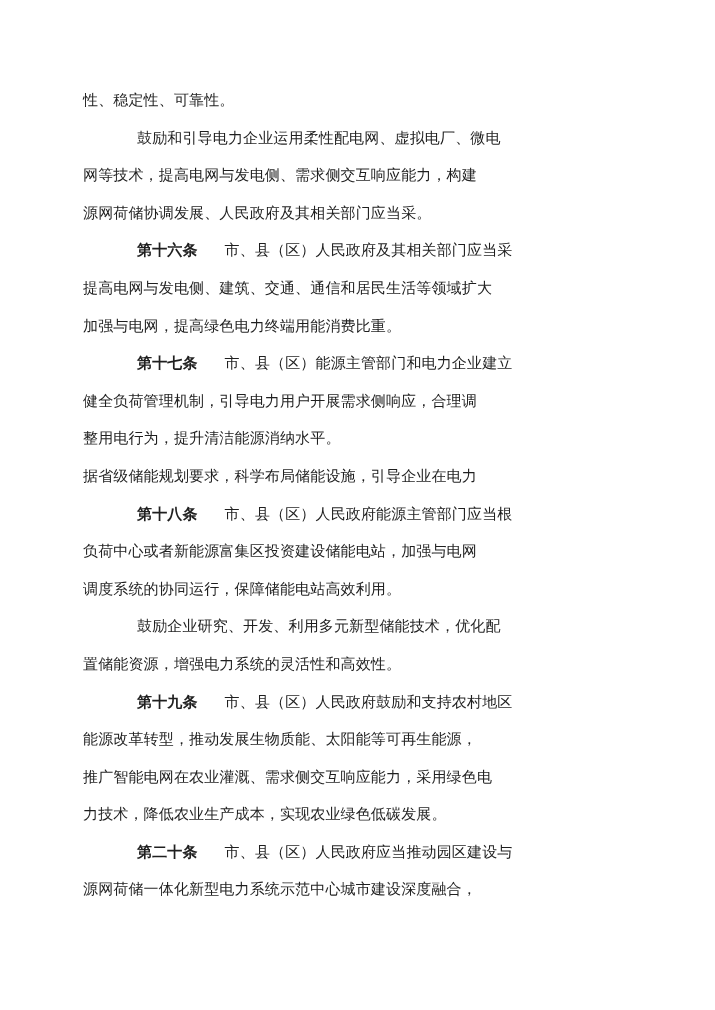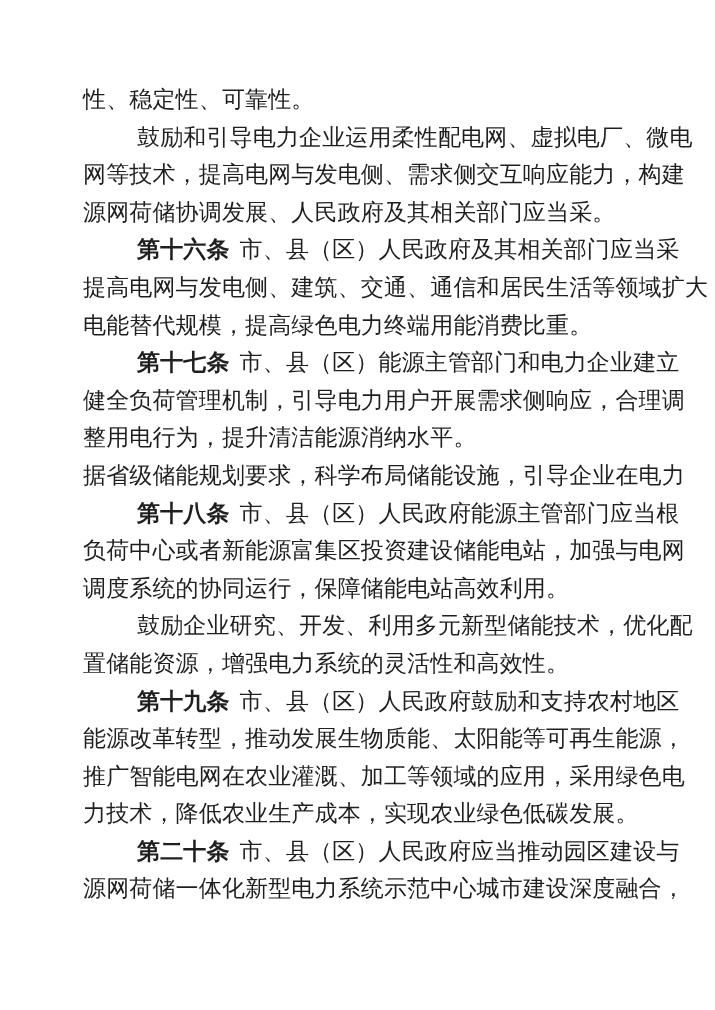--- a/index.html
+++ b/index.html
@@ -17,52 +17,52 @@
   }
   .textblock {
     position: absolute;
     left: 83px;
     top: 81px;
     width: 526px;
   }
   .line {
     height: 37.6px;
     line-height: 37.6px;
-    font-size: 23px;
+    font-size: 15px;
     letter-spacing: 0.15px;
     white-space: nowrap;
     color: #1f1f1f;
     text-align: left;
   }
   .line.indent {
     padding-left: 54px;
   }
   .art {
     font-weight: bold;
-    margin-right: 10px;
+    margin-right: 27px;
   }
 </style>
 </head>
 <body>
 
 <div class="page" style="background: rgb(255, 255, 255); color: rgb(31, 31, 31);">
   <div class="textblock">
   <div class="line"><span class="txt">性、稳定性、可靠性。</span></div>
 
   <div class="line indent"><span class="txt">鼓励和引导电力企业运用柔性配电网、虚拟电厂、微电</span></div>
 
   <div class="line"><span class="txt">网等技术，提高电网与发电侧、需求侧交互响应能力，构建</span></div>
 
   <div class="line"><span class="txt">源网荷储协调发展、人民政府及其相关部门应当采。</span></div>
 
   <div class="line indent"><b class="art">第十六条</b><span class="txt">市、县（区）人民政府及其相关部门应当采</span></div>
 
   <div class="line"><span class="txt">提高电网与发电侧、建筑、交通、通信和居民生活等领域扩大</span></div>
 
-  <div class="line"><span class="txt">电能替代规模，提高绿色电力终端用能消费比重。</span></div>
+  <div class="line"><span class="txt">加强与电网，提高绿色电力终端用能消费比重。</span></div>
 
   <div class="line indent"><b class="art">第十七条</b><span class="txt">市、县（区）能源主管部门和电力企业建立</span></div>
 
   <div class="line"><span class="txt">健全负荷管理机制，引导电力用户开展需求侧响应，合理调</span></div>
 
   <div class="line"><span class="txt">整用电行为，提升清洁能源消纳水平。</span></div>
 
   <div class="line"><span class="txt">据省级储能规划要求，科学布局储能设施，引导企业在电力</span></div>
 
   <div class="line indent"><b class="art">第十八条</b><span class="txt">市、县（区）人民政府能源主管部门应当根</span></div>
@@ -72,21 +72,21 @@
   <div class="line"><span class="txt">调度系统的协同运行，保障储能电站高效利用。</span></div>
 
   <div class="line indent"><span class="txt">鼓励企业研究、开发、利用多元新型储能技术，优化配</span></div>
 
   <div class="line"><span class="txt">置储能资源，增强电力系统的灵活性和高效性。</span></div>
 
   <div class="line indent"><b class="art">第十九条</b><span class="txt">市、县（区）人民政府鼓励和支持农村地区</span></div>
 
   <div class="line"><span class="txt">能源改革转型，推动发展生物质能、太阳能等可再生能源，</span></div>
 
-  <div class="line"><span class="txt">推广智能电网在农业灌溉、加工等领域的应用，采用绿色电</span></div>
+  <div class="line"><span class="txt">推广智能电网在农业灌溉、需求侧交互响应能力，采用绿色电</span></div>
 
   <div class="line"><span class="txt">力技术，降低农业生产成本，实现农业绿色低碳发展。</span></div>
 
   <div class="line indent"><b class="art">第二十条</b><span class="txt">市、县（区）人民政府应当推动园区建设与</span></div>
 
   <div class="line"><span class="txt">源网荷储一体化新型电力系统示范中心城市建设深度融合，</span></div>
 </div>
 </div>
 
 </body></html>

